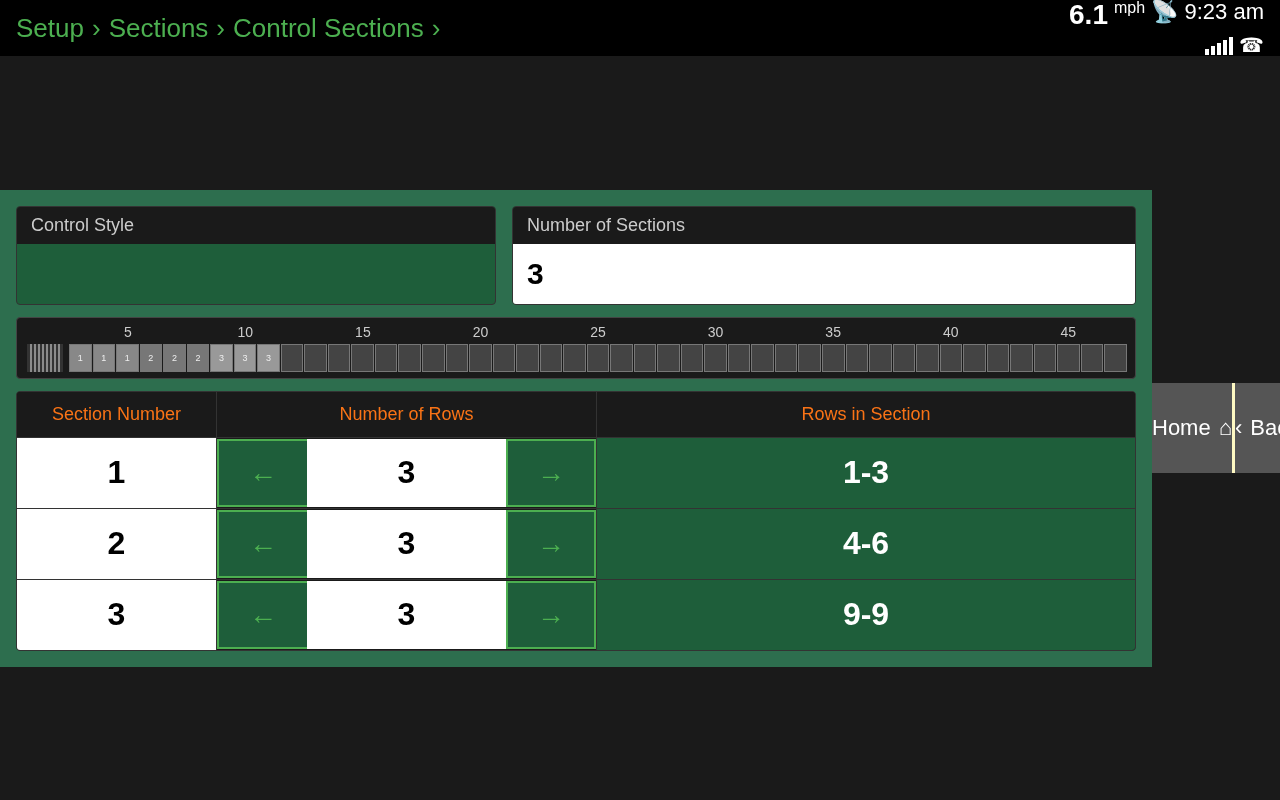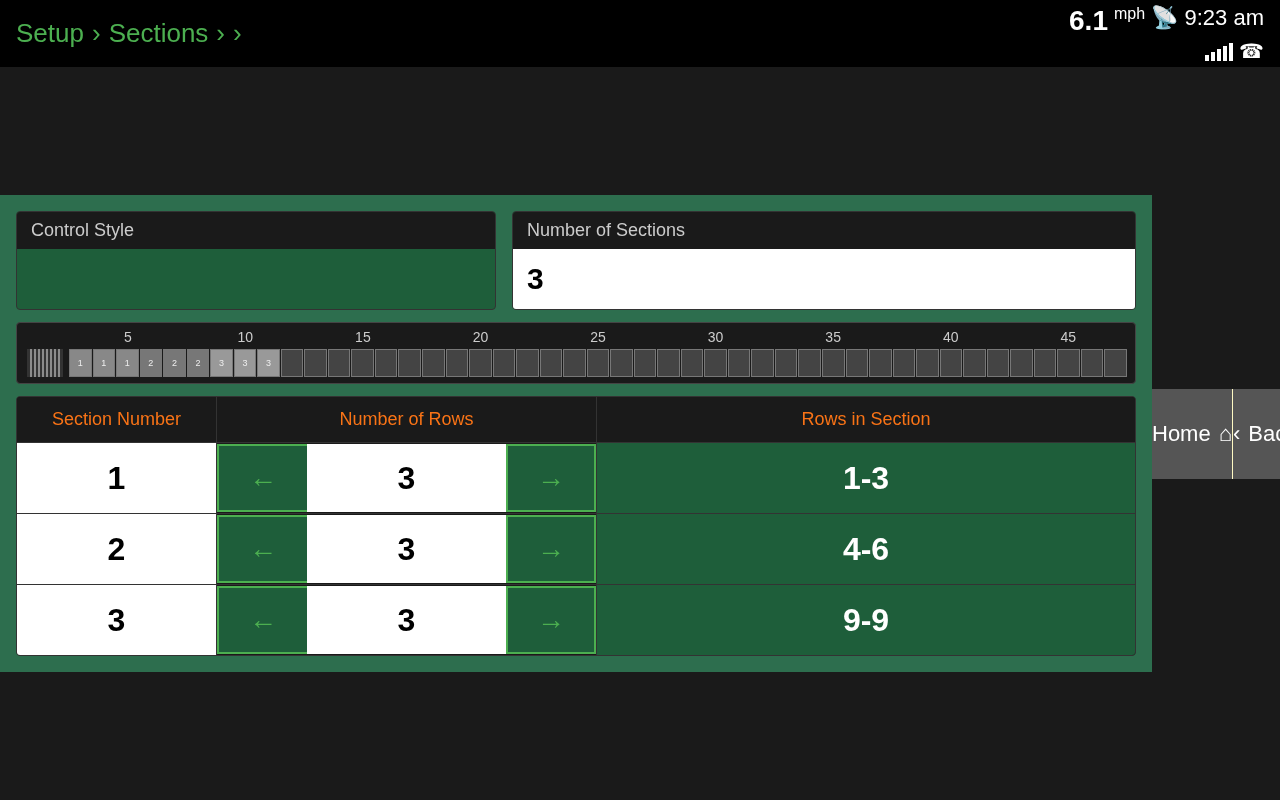--- a/index.html
+++ b/index.html
@@ -9,21 +9,21 @@
       background: #1a1a1a;
       font-family: 'Arial', sans-serif;
       overflow: hidden;
       display: flex;
       flex-direction: column;
     }
 
     
     .top-bar {
       background: #000;
-      height: 67px;
+      height: 56px;
       display: flex;
       align-items: center;
       padding: 0 16px;
       flex-shrink: 0;
     }
     .breadcrumb {
       display: flex;
       align-items: center;
       gap: 8px;
       flex: 1;
@@ -299,21 +299,21 @@
     .btn-home {
       flex: 1;
       background: #555;
       color: #fff;
       font-size: 22px;
       display: flex;
       align-items: center;
       justify-content: center;
       gap: 8px;
       cursor: pointer;
-      border-right: 1px solid #fef9c3;
+      border-right: 3px solid #fef9c3;
     }
     .btn-back {
       flex: 1;
       background: #555;
       color: #fff;
       font-size: 22px;
       display: flex;
       align-items: center;
       justify-content: center;
       gap: 8px;
@@ -322,20 +322,21 @@
   </style>
 </head>
 <body>
 
 <div class="top-bar">
   <div class="breadcrumb">
     <span class="breadcrumb-item">Setup</span>
     <span class="breadcrumb-sep">›</span>
     <span class="breadcrumb-item">Sections</span>
     <span class="breadcrumb-sep">›</span>
+    <span class="breadcrumb-item">Control Sections</span>
     <span class="breadcrumb-sep">›</span>
   </div>
   <div class="top-right">
     <div class="speed-row">
       <span class="speed-value">6.1</span>
       <span class="speed-unit">mph</span>
       <span class="signal-icon">📡</span>
       <span class="time-text">9:23 am</span>
     </div>
     <div class="status-icons">

